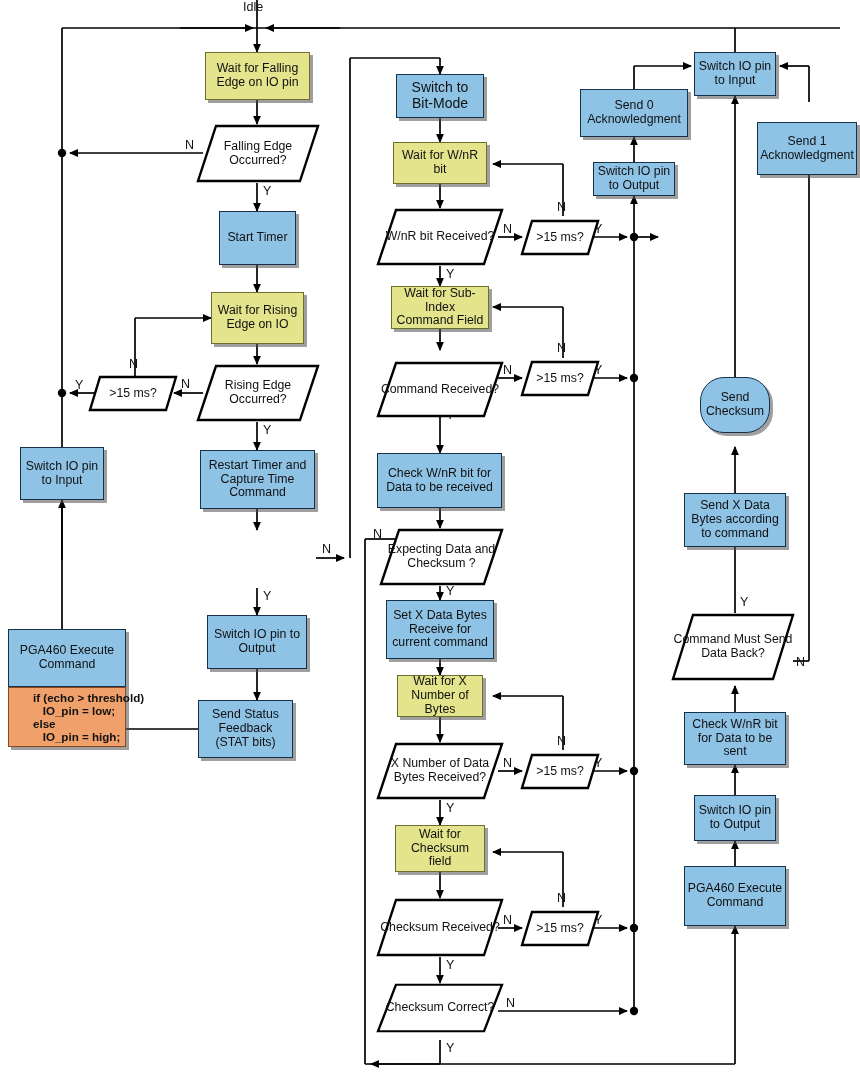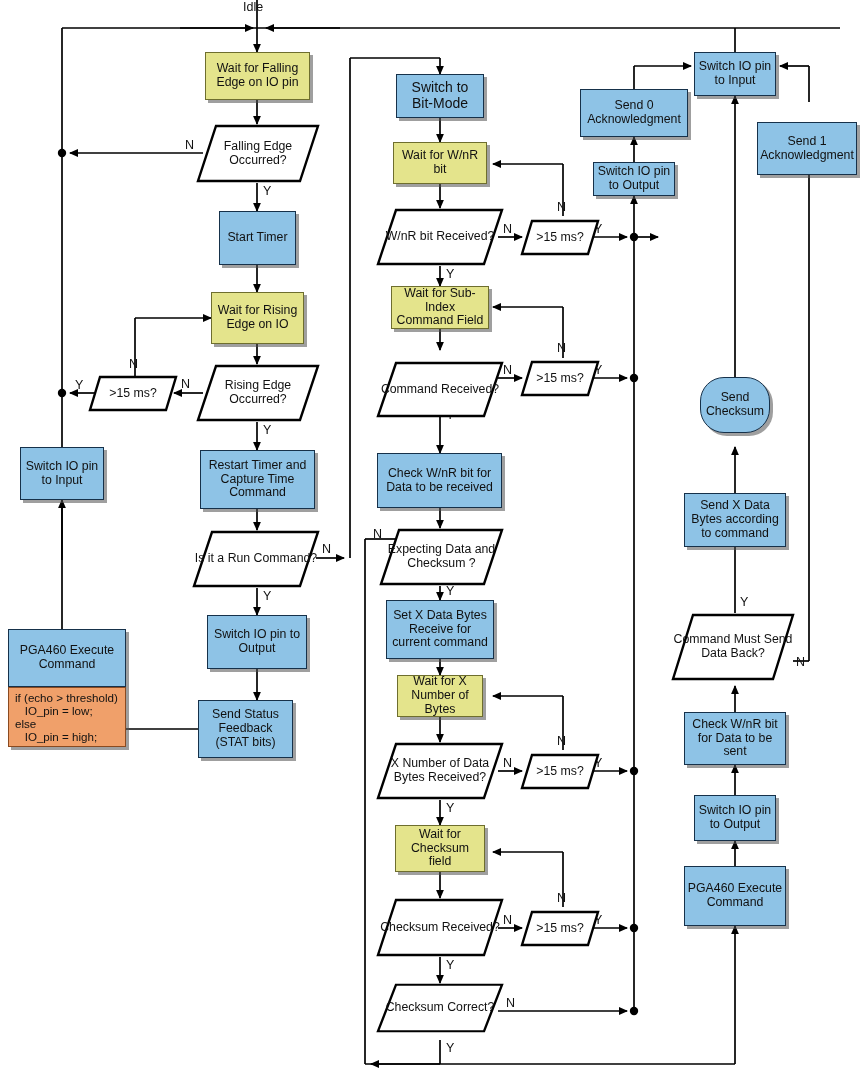--- a/index.html
+++ b/index.html
@@ -7,21 +7,21 @@
   #stage{position:relative;width:860px;height:1075px;overflow:hidden;background:#fff;}
   svg#wires{position:absolute;left:0;top:0;width:860px;height:1075px;}
   .node{position:absolute;box-sizing:border-box;display:flex;align-items:center;
         justify-content:center;text-align:center;color:#111;line-height:1.12;}
   .proc{border:1.6px solid #16314a;background:#8ec3e6;
         box-shadow:3px 3px 0 rgba(80,80,80,.55);}
   .wait{border:1.6px solid #6e6e2e;background:#e4e48c;
         box-shadow:3px 3px 0 rgba(80,80,80,.55);}
   .code{border:1.6px solid #8a4a20;background:#f0a06a;
         box-shadow:3px 3px 0 rgba(80,80,80,.55);
-        justify-content:flex-start;text-align:left;padding-left:6px;}
+        justify-content:flex-start;text-align:left;padding-left:24px;font-weight:bold;}
   .dec{background:transparent;border:none;}
   .dec .dlabel{position:relative;z-index:2;}
   .dec svg.shape{position:absolute;left:0;top:0;width:100%;height:100%;z-index:1;}
   .lbl{position:absolute;color:#111;background:transparent;white-space:nowrap;}
   .codeline{display:block;white-space:pre;}
 </style>
 </head>
 <body>
 
 <div id="stage">
@@ -203,26 +203,20 @@
   <svg class="shape" viewBox="0 0 90 37" preserveAspectRatio="none">
     <polygon points="12,2 88,2 78,35 2,35" fill="#fff" stroke="#000" stroke-width="2.4"></polygon>
   </svg>
   <span class="dlabel">&gt;15 ms?</span>
 </div>
 <div class="lbl" style="left:129px;top:357px;font-size:12.5px;">N</div>
 <div class="lbl" style="left:75px;top:378px;font-size:12.5px;">Y</div>
 
 <div class="node proc" style="left:200px;top:450px;width:115px;height:59px;font-size:12.3px;padding:0 3px;">Restart Timer and Capture Time Command</div>
 
-<div class="node dec" style="left:192px;top:530px;width:128px;height:58px;font-size:12.3px;">
-  <svg class="shape" viewBox="0 0 128 58" preserveAspectRatio="none">
-    <polygon points="20,2 126,2 108,56 2,56" fill="#fff" stroke="#000" stroke-width="2.4"></polygon>
-  </svg>
-  <span class="dlabel">Is it a Run Command?</span>
-</div>
 <div class="lbl" style="left:322px;top:542px;font-size:12.5px;">N</div>
 <div class="lbl" style="left:263px;top:589px;font-size:12.5px;">Y</div>
 
 <div class="node proc" style="left:207px;top:615px;width:100px;height:54px;font-size:12.3px;padding:0 3px;">Switch IO pin to Output</div>
 
 <div class="node proc" style="left:198px;top:700px;width:95px;height:58px;font-size:12.3px;padding:0 3px;">Send Status Feedback (STAT bits)</div>
 
 <div class="node proc" style="left:20px;top:447px;width:84px;height:53px;font-size:12.3px;padding:0 3px;">Switch IO pin to Input</div>
 
 <div class="node proc" style="left:8px;top:629px;width:118px;height:58px;font-size:12.3px;padding:0 3px;">PGA460 Execute Command</div>

